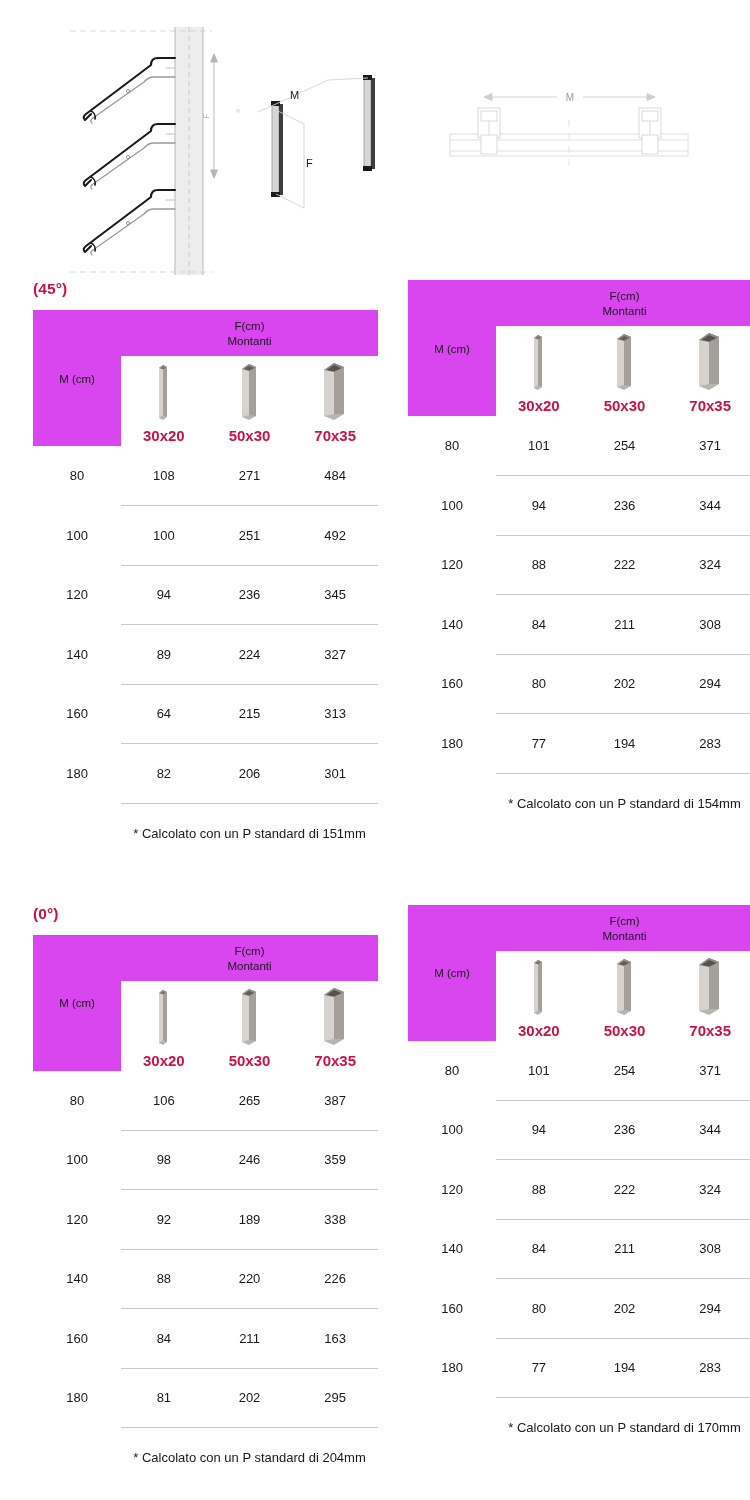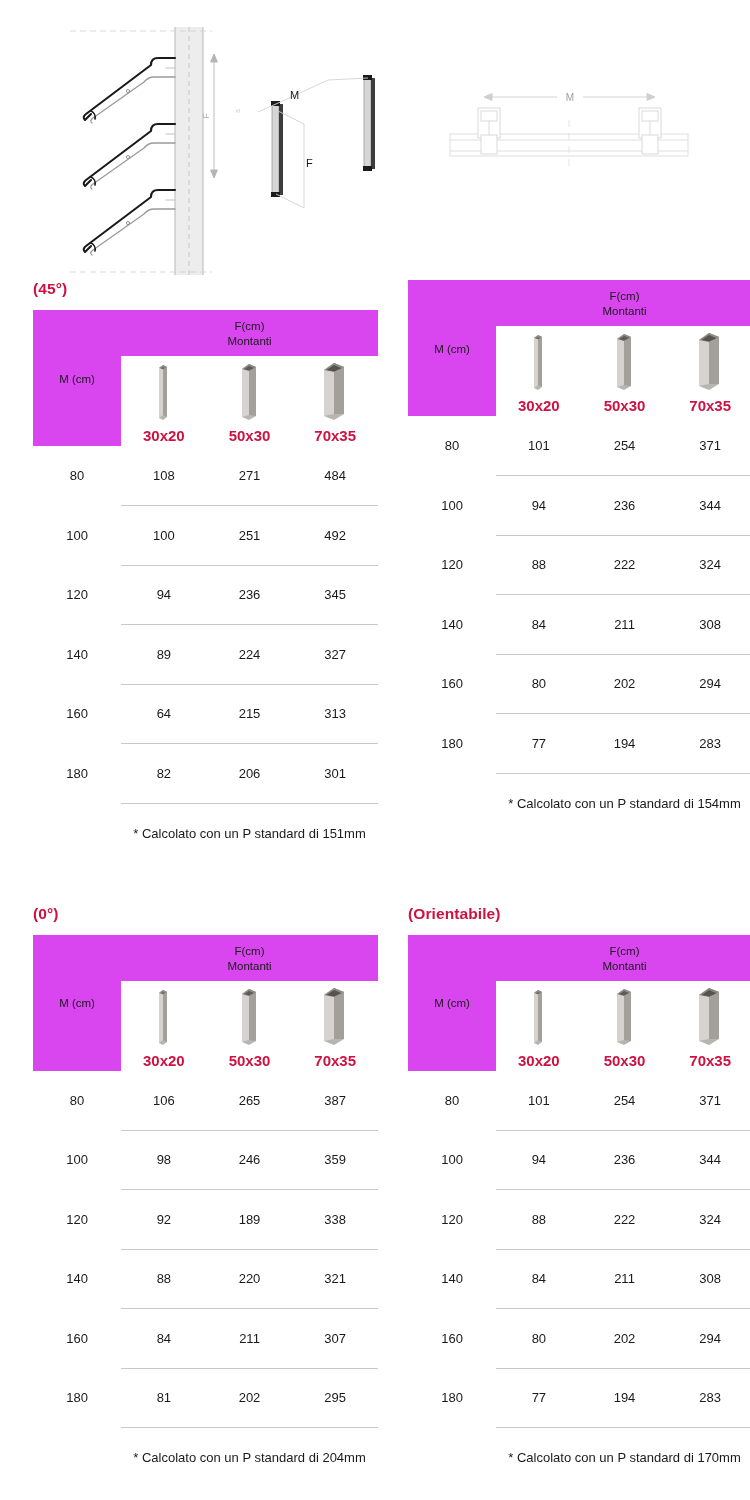--- a/index.html
+++ b/index.html
@@ -523,44 +523,43 @@
         <tr>
           <td class="cell-m">120</td>
           <td class="cell-d">92</td>
           <td class="cell-d">189</td>
           <td class="cell-d">338</td>
         </tr>
         <tr>
           <td class="cell-m">140</td>
           <td class="cell-d">88</td>
           <td class="cell-d">220</td>
-          <td class="cell-d">321</td>
+          <td class="cell-d">226</td>
         </tr>
         <tr>
           <td class="cell-m">160</td>
           <td class="cell-d">84</td>
           <td class="cell-d">211</td>
-          <td class="cell-d">307</td>
+          <td class="cell-d">163</td>
         </tr>
         <tr>
           <td class="cell-m">180</td>
           <td class="cell-d">81</td>
           <td class="cell-d">202</td>
           <td class="cell-d">295</td>
         </tr>
         <tr class="foot-row">
           <td></td>
           <td colspan="3" class="footnote">* Calcolato con un P standard di 204mm</td>
         </tr>
       </tbody>
     </table>
   </div>
 
   <div class="table-block" style="padding-top:42px;">
-    <div class="block-title">(Orientabile)</div>
     <table class="tbl">
       <colgroup>
           <col class="c-m">
           <col class="c-d">
           <col class="c-d">
           <col class="c-d">
         </colgroup>
       <thead>
         <tr class="hdr-band">
           <td rowspan="2" class="m-head">M (cm)</td>

